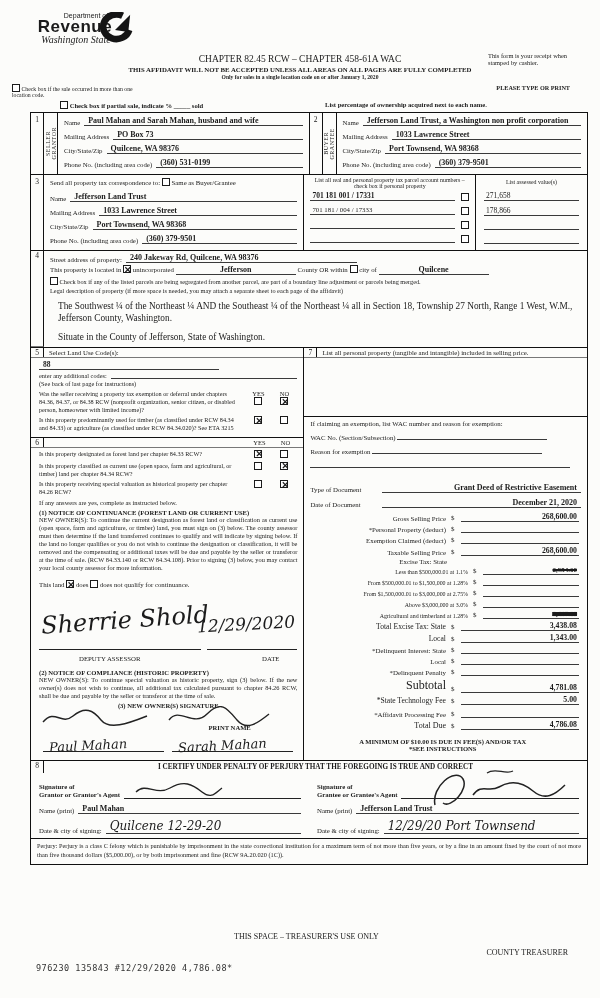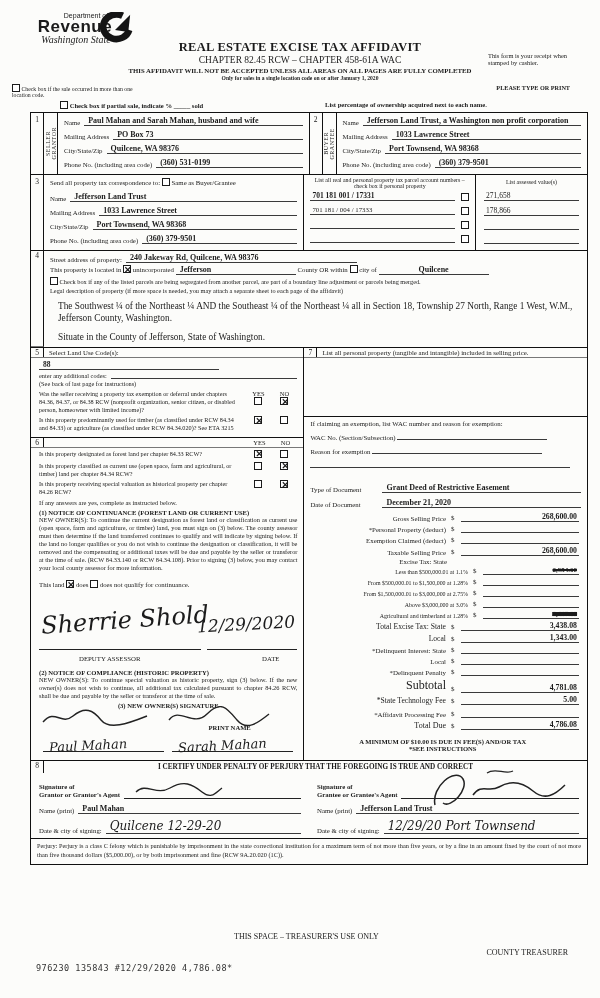--- a/index.html
+++ b/index.html
@@ -9,21 +9,21 @@
     margin:0 auto; font-size:7px; }
   
   .hdr { position:relative; height:96px; }
   .logo { position:absolute; left:10px; top:12px; width:130px;text-align:center; }
   .logo-dept { font-family:"Liberation Sans", sans-serif; font-size:7px; margin-left:22px; }
   .logo-rev { font-family:"Liberation Sans", sans-serif; font-weight:bold; font-size:17px; letter-spacing:0.5px; line-height:0.9; }
   .logo-state { font-style:italic; font-size:10px; margin-left:2px; }
   .swoosh { position:absolute; left:86px; top:0px; }
   .titleblock { position:absolute; left:115px; top:40px; width:370px; text-align:center; }
   .t1 { font-size:12.5px; font-weight:bold; letter-spacing:0.3px; }
-  .t2 { font-size:9.5px; margin-top:0; }
+  .t2 { font-size:9.5px; margin-top:14px; }
   .t3 { font-size:6.8px; font-weight:bold; margin-top:2px; }
   .t4 { font-size:5.6px; font-weight:bold; margin-top:1px; }
   .hdr-right { position:absolute; right:14px; top:52px; width:98px; font-size:6.4px; }
   .typeprint { position:absolute; right:30px; top:84px; font-size:6.2px; font-weight:bold; }
   .chk-top1 { position:absolute; left:12px; top:84px; font-size:5.8px; width:130px; }
   .chk-top2 { position:absolute; left:60px; top:101px; font-size:6.6px; font-weight:bold; }
   .own-note { position:absolute; left:325px; top:101px; font-size:6.6px; font-weight:bold; }
   
   .cb { display:inline-block; width:8px; height:8px; border:1px solid #1b1b1b; position:relative; vertical-align:-1px; background:#fff; }
   .cb.checked::after { content:"✕"; position:absolute; left:0px; top:-1.5px; font-size:9px; font-weight:bold; }
@@ -90,21 +90,21 @@
   .pn-col { flex:1; position:relative; height:22px; border-bottom:1px solid #222; margin:0 4px; }
   .pn-label { position:absolute; left:30%; top:-6px; font-size:6.6px; font-weight:bold; white-space:nowrap; }
   .pn-hw { position:absolute; bottom:-2px; left:6px; font-size:13px; transform:rotate(-3deg); white-space:nowrap; }
   
   .s7body { min-height:58px; padding:2px 6px; }
   .exempt { border-top:1px solid #111; padding:3px 6px 4px; }
   .exline { font-size:6.8px; margin-bottom:5px; }
   .exfill { border-bottom:1px solid #3a3a3a; display:inline-block; min-height:8px; }
   .docrow { display:flex; align-items:flex-end; margin:5px 6px 2px; }
   .docrow .lab { width:72px; }
-  .docrow .fill { flex:1; text-align:left; }
+  .docrow .fill { flex:1; text-align:right; }
   .taxarea { padding:2px 8px 2px 2px; }
   .taxrow { display:flex; align-items:flex-end; margin-bottom:2px; }
   .taxlab { flex:1; text-align:right; padding-right:5px; font-size:6.9px; }
   .taxlab.small { font-size:5.9px; }
   .dollar { width:10px; font-size:7px; }
   .taxline { width:118px; border-bottom:1px solid #3a3a3a; text-align:right; font-weight:bold; font-size:7.8px; min-height:9px; padding-right:2px; }
   .taxline.sm { width:96px; font-size:7px; }
   .struck { text-decoration:line-through; text-decoration-thickness:1.5px; }
   .scribbled { text-decoration:line-through; text-decoration-thickness:4px; text-shadow:0 0 1px #000; }
   .excise-hdr { text-align:right; font-size:6.9px; padding-right:132px; margin:1px 0; }
@@ -140,21 +140,20 @@
     <div class="logo">
       <div class="logo-dept">Department of</div>
       <div class="logo-rev">Revenue</div>
       <div class="logo-state">Washington State</div>
       <svg class="swoosh" width="38" height="36" viewBox="0 0 40 38">
         <path d="M28 4 A 14 13 0 1 0 35 19" stroke="#141414" stroke-width="7" fill="none"></path>
         <path d="M20 19 L36 3 L34 21 Z" fill="#141414"></path>
       </svg>
     </div>
     <div class="titleblock">
-      <div class="t1">REAL ESTATE EXCISE TAX AFFIDAVIT</div>
       <div class="t2">CHAPTER 82.45 RCW – CHAPTER 458-61A WAC</div>
       <div class="t3">THIS AFFIDAVIT WILL NOT BE ACCEPTED UNLESS ALL AREAS ON ALL PAGES ARE FULLY COMPLETED</div>
       <div class="t4">Only for sales in a single location code on or after January 1, 2020</div>
     </div>
     <div class="hdr-right">This form is your receipt when stamped by cashier.</div>
     <div class="typeprint">PLEASE TYPE OR PRINT</div>
     <div class="chk-top1">
       <span class="cb"></span>
       <span>Check box if the sale occurred in more than one location code.</span>
     </div>
@@ -287,21 +286,21 @@
         <div class="s4body">
           <div class="frow" style="margin-bottom:2px;">
             <span class="lab">Street address of property:</span>
             <span class="fill" style="max-width:270px;">240 Jakeway Rd, Quilcene, WA  98376</span>
             <span style="flex:1;"></span>
           </div>
           <div style="margin-bottom:2px;">
             <span class="lab">This property is located in</span>
             <span class="cb checked"></span>
             <span class="lab">unincorporated</span>
-            <span class="fill" style="min-width:120px; text-align:left;">Jefferson</span>
+            <span class="fill" style="min-width:120px; text-align:center;">Jefferson</span>
             <span class="lab">County OR  within</span>
             <span class="cb"></span>
             <span class="lab">city of</span>
             <span class="fill" style="min-width:110px; text-align:center;">Quilcene</span>
           </div>
           <div class="seg">
             <span class="cb"></span>
             <span>Check box if any of the listed parcels are being segregated from another parcel, are part of a boundary line adjustment or parcels being merged.</span>
           </div>
           <div class="leglab">Legal description of property (if more space is needed, you may attach a separate sheet to each page of the affidavit)</div>

